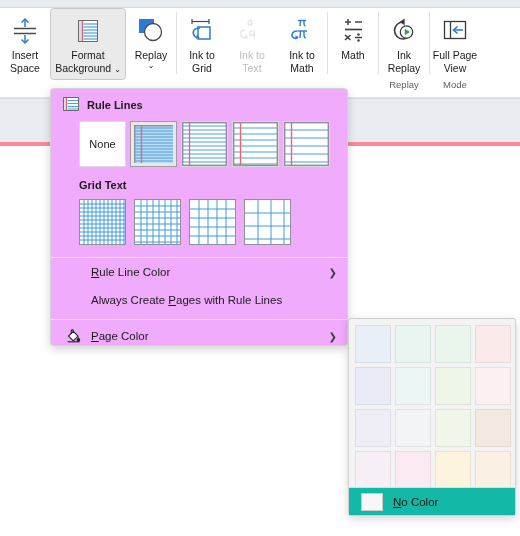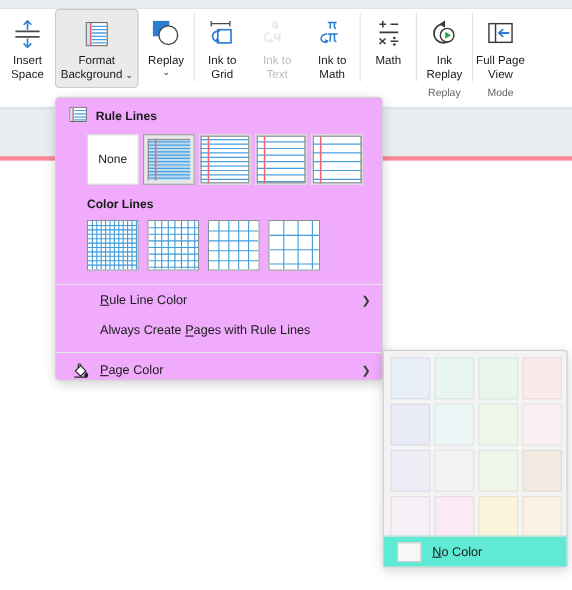--- a/index.html
+++ b/index.html
@@ -79,21 +79,21 @@
   
   .flyout{
     position:absolute;left:348px;top:318px;width:168px;height:198px;
     background:#f3f3f3;border:1px solid #cfcfcf;border-radius:3px;
     box-shadow:0 3px 10px rgba(0,0,0,.16);box-sizing:border-box;
   }
   .sw-grid{display:grid;grid-template-columns:repeat(4,36px);grid-auto-rows:38px;gap:4px;padding:6px 0 0 6px;}
   .sw{width:36px;height:38px;border:1px solid rgba(0,0,0,.07);box-sizing:border-box;cursor:default;}
   .nocolor{
     position:absolute;left:0;bottom:0;width:100%;height:28px;
-    display:flex;align-items:center;border-top:1px solid #dcdcdc;background:#5eead4;box-sizing:border-box;
+    display:flex;align-items:center;border-top:1px solid #dcdcdc;background:#14b8a6;box-sizing:border-box;
   }
   .nocolor .nsw{width:20px;height:16px;border:1px solid #cbcbcb;background:#f7f7f7;margin-left:12px;}
   .nocolor .ntxt{font-size:11.5px;color:#1b1b1b;margin-left:10px;}
 </style>
 </head>
 <body>
 
 <div class="top-strip">
   <div class="top-strip-line"></div>
 </div>
@@ -371,21 +371,21 @@
             <line x1="0" y1="24" x2="45" y2="24" stroke="#4a9fe0" stroke-width="1.1"></line>
             <line x1="0" y1="32" x2="45" y2="32" stroke="#4a9fe0" stroke-width="1.1"></line>
             <line x1="0" y1="40" x2="45" y2="40" stroke="#4a9fe0" stroke-width="1.1"></line>
       <line x1="7.5" y1="0" x2="7.5" y2="44" stroke="#f2636f" stroke-width="1.4"></line>
       <rect x="0.6" y="0.6" width="43.8" height="42.8" fill="none" stroke="#8c9196" stroke-width="1.6"></rect>
           </svg></div>
       </div>
     </div>
 
   <div class="sec-head" style="padding-top:12px;padding-left:28px;">
-    <span class="menu-sec-title">Color Lines</span>
+    <span class="menu-sec-title">Grid Text</span>
   </div>
 
   <div class="gridrow" id="grid-thumbs">
       <div class="gthumb"><svg width="45" height="44" viewBox="0 0 45 44">
           <rect width="45" height="44" fill="#fff"></rect>
           <line x1="0" y1="4" x2="45" y2="4" stroke="#3f9ad9" stroke-width="1"></line>
           <line x1="0" y1="8" x2="45" y2="8" stroke="#3f9ad9" stroke-width="1"></line>
           <line x1="0" y1="12" x2="45" y2="12" stroke="#3f9ad9" stroke-width="1"></line>
           <line x1="0" y1="16" x2="45" y2="16" stroke="#3f9ad9" stroke-width="1"></line>
           <line x1="0" y1="20" x2="45" y2="20" stroke="#3f9ad9" stroke-width="1"></line>

